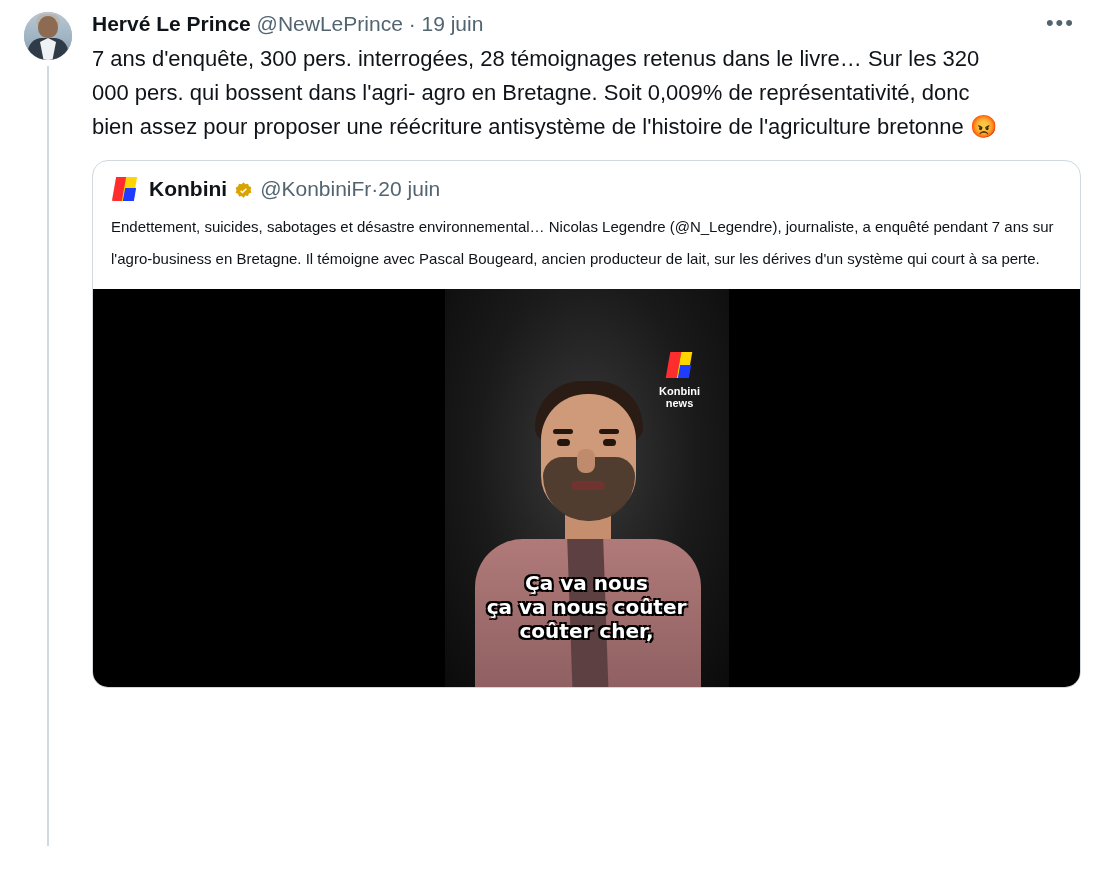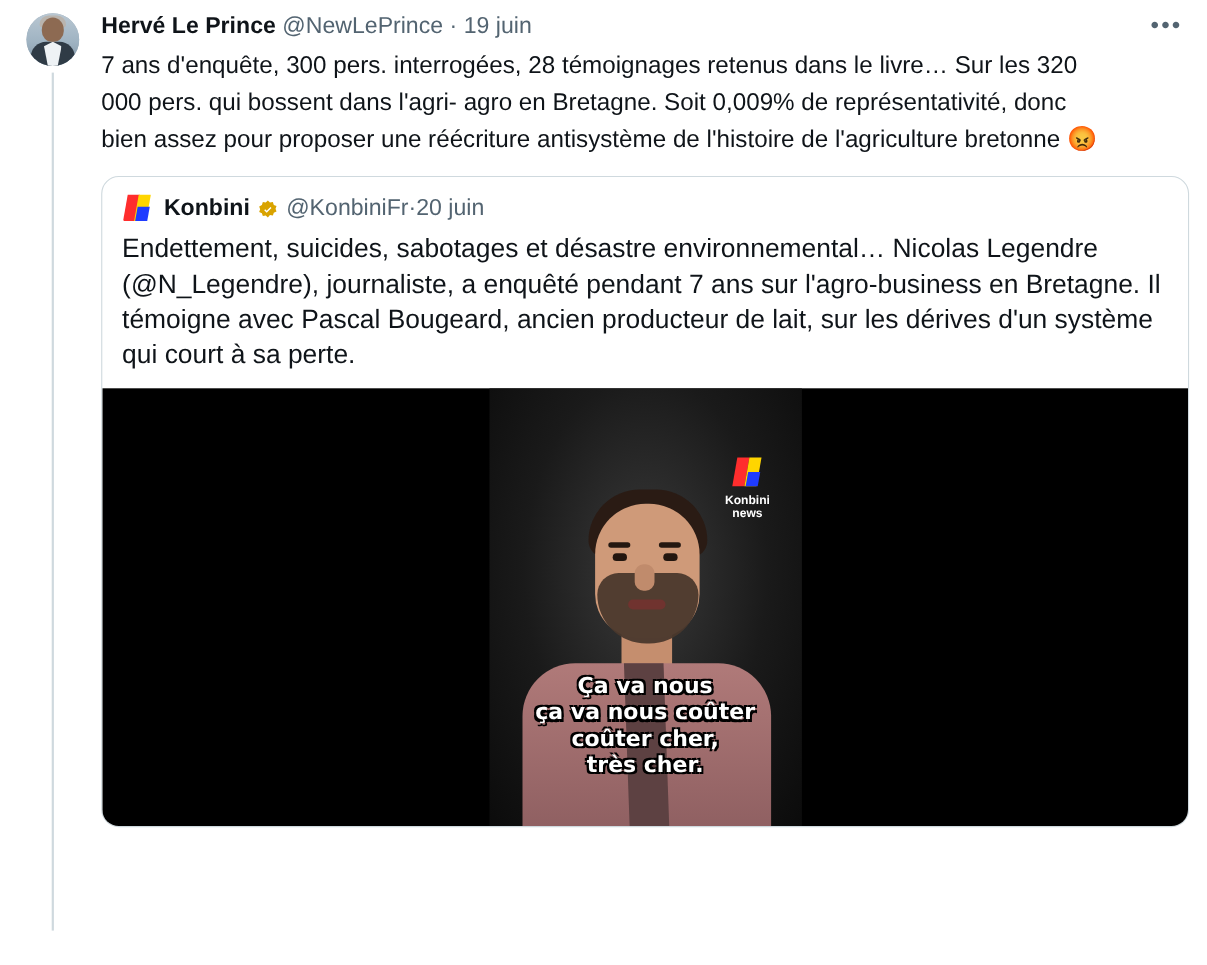--- a/index.html
+++ b/index.html
@@ -197,21 +197,21 @@
     width: 21px;
     height: 21px;
     margin-right: 6px;
     position: relative;
     top: 2px;
   }
   .q-handle, .q-sep, .q-date {
     color: #536471;
   }
   .quote-text {
-    font-size: 24px;
+    font-size: 15px;
     line-height: 32px;
     color: #0f1419;
     padding: 8px 18px 14px 18px;
   }
 
   .media {
     position: relative;
     width: 100%;
     height: 398px;
     background: #000000;
@@ -413,20 +413,19 @@
               <div class="c"></div>
             </div>
             <div>Konbini</div>
             <div>news</div>
           </div>
 
           <div class="caption">
             <div>Ça va nous</div>
             <div>ça va nous coûter</div>
             <div>coûter cher,</div>
-            <div>très cher.</div>
           </div>
         </div>
       </div>
 
     </div>
   </div>
 </div>
 
 </body></html>

